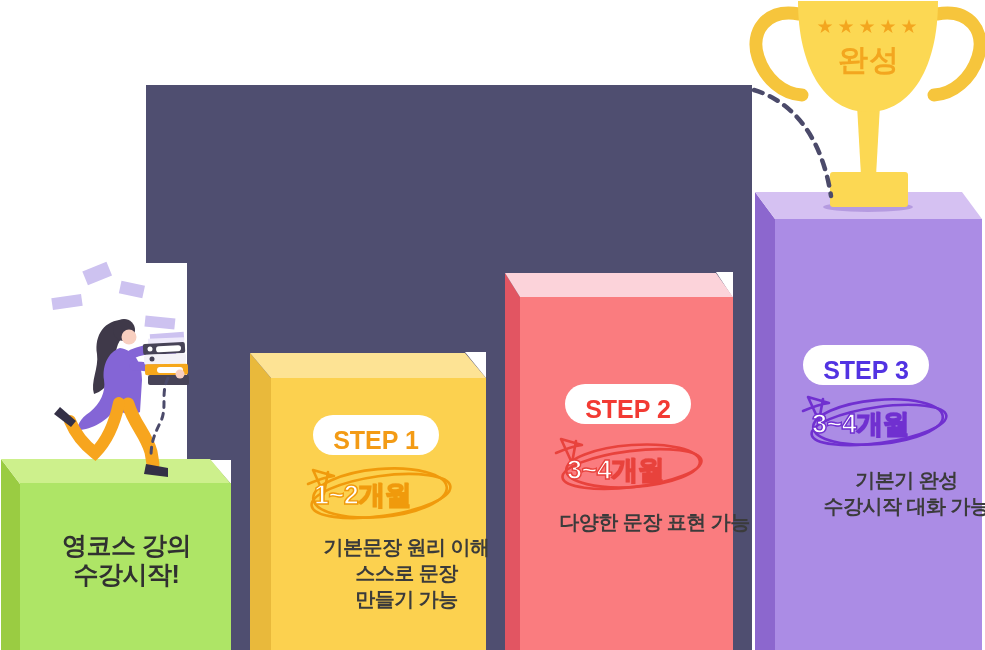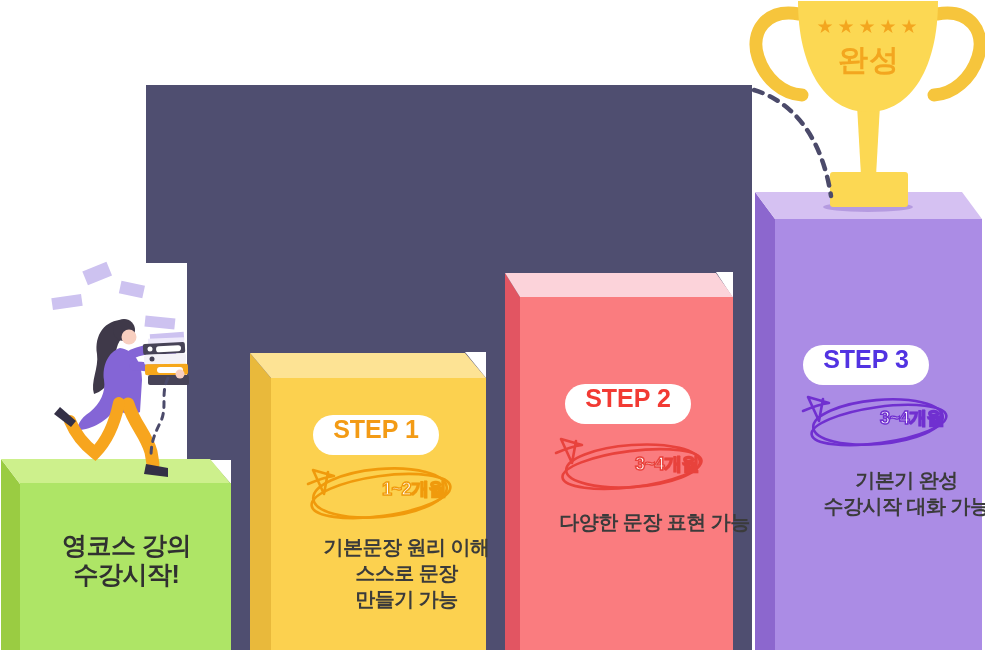--- a/index.html
+++ b/index.html
@@ -3,26 +3,26 @@
 <meta charset="utf-8">
 <style>
   html,body{margin:0;padding:0;background:#ffffff;}
   .stage{position:relative;width:985px;height:650px;overflow:hidden;background:#ffffff;
          font-family:"Liberation Sans","DejaVu Sans",sans-serif;}
   .stage svg.bg{position:absolute;left:0;top:0;}
   .abs{position:absolute;}
   .start-label{left:22px;top:531px;width:209px;font-size:25px;font-weight:700;
                line-height:29px;color:#303030;text-align:center;letter-spacing:-0.5px;}
   .pill{position:absolute;width:126px;height:40px;border-radius:21px;background:#ffffff;
-        display:flex;align-items:flex-start;justify-content:center;
+        display:flex;align-items:flex-end;justify-content:center;
         font-size:25px;font-weight:800;letter-spacing:0px;}
   .pill-1{left:313px;top:415px;color:#F39B15;}
   .pill-2{left:565px;top:384px;color:#F23A33;}
   .pill-3{left:803px;top:345px;color:#5233E2;}
-  .duration{position:absolute;width:132px;text-align:right;font-size:18px;font-weight:800;
+  .duration{position:absolute;width:132px;text-align:left;font-size:27px;font-weight:800;
             color:#ffffff;letter-spacing:-0.5px;}
   .dur-1{left:314px;top:477px;-webkit-text-stroke:1.4px #F09A0C;text-shadow:0 0 1px #F09A0C;}
   .dur-2{left:567px;top:452px;-webkit-text-stroke:1.4px #E8423C;text-shadow:0 0 1px #E8423C;}
   .dur-3{left:812px;top:406px;-webkit-text-stroke:1.4px #7030D0;text-shadow:0 0 1px #7030D0;}
   .body-text{position:absolute;text-align:center;font-weight:700;color:#3B3B3B;letter-spacing:-0.5px;margin-left:28px;}
   .body-1{left:271px;top:534px;width:215px;font-size:20px;line-height:26px;}
   .body-2{left:520px;top:509px;width:213px;font-size:20px;line-height:27px;}
   .body-3{left:775px;top:467px;width:207px;font-size:20px;line-height:26px;}
   .trophy-stars{left:799px;top:15px;width:140px;text-align:center;font-size:19px;
                 letter-spacing:4px;color:#F3A61F;}

